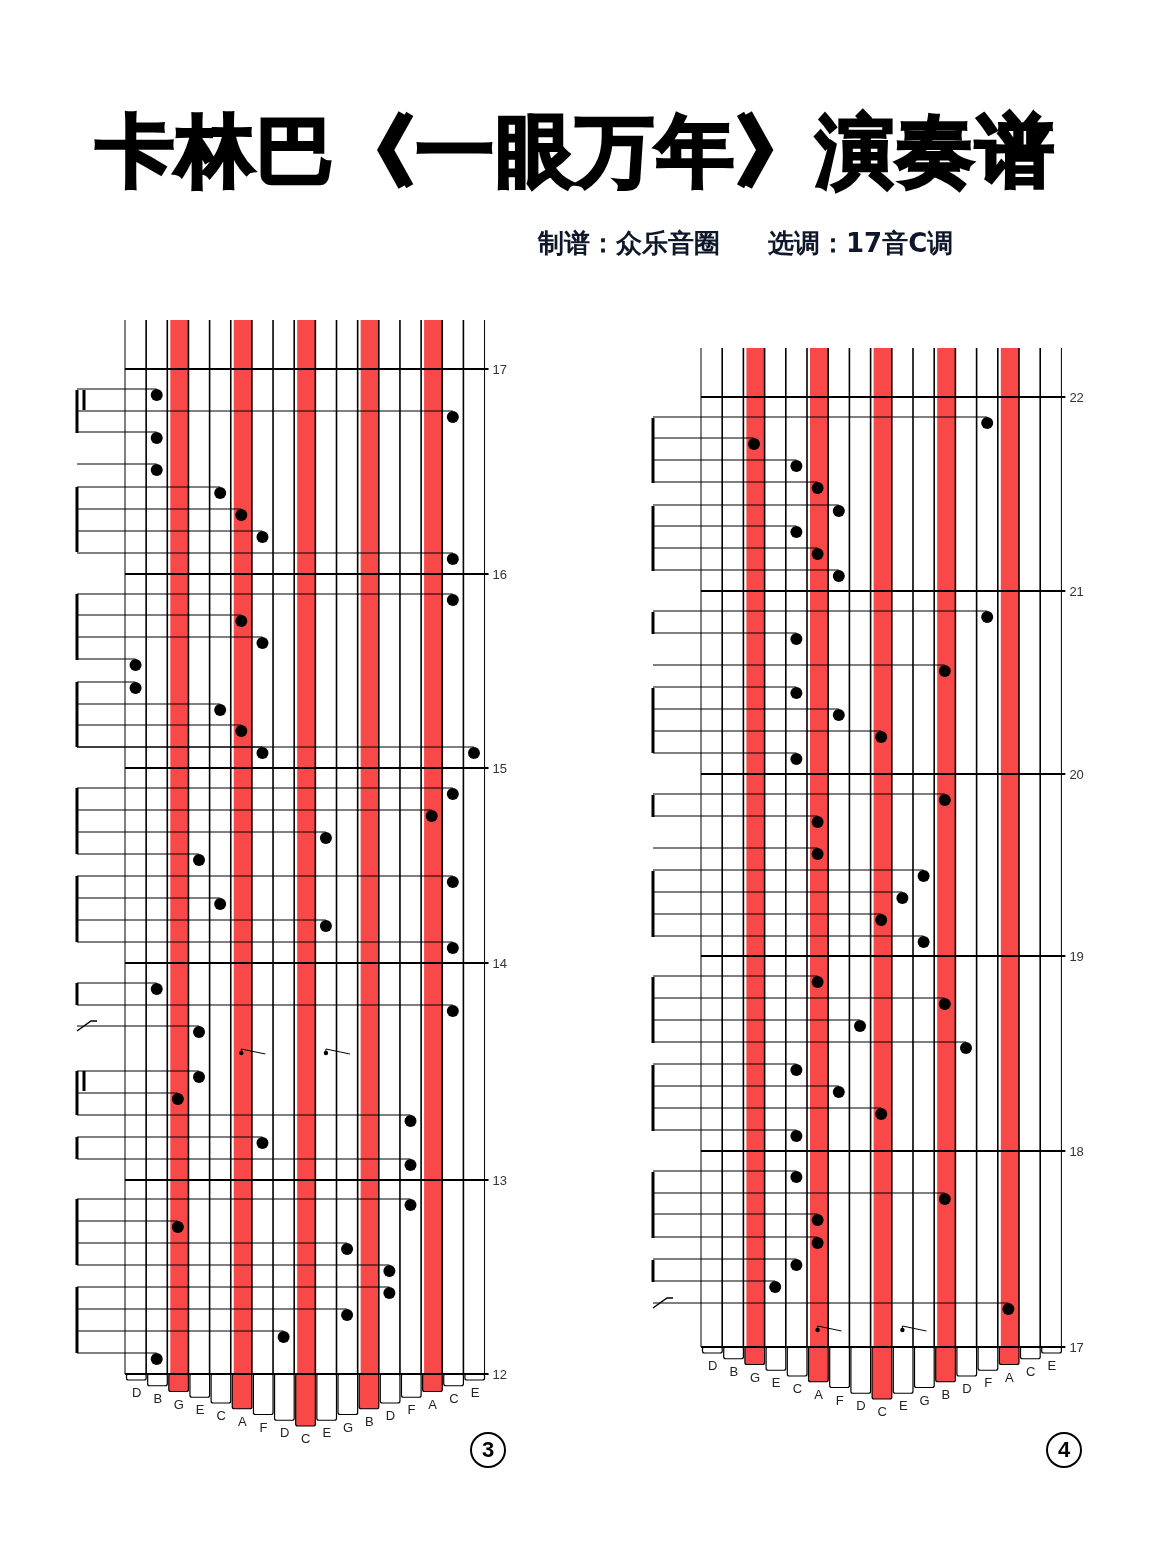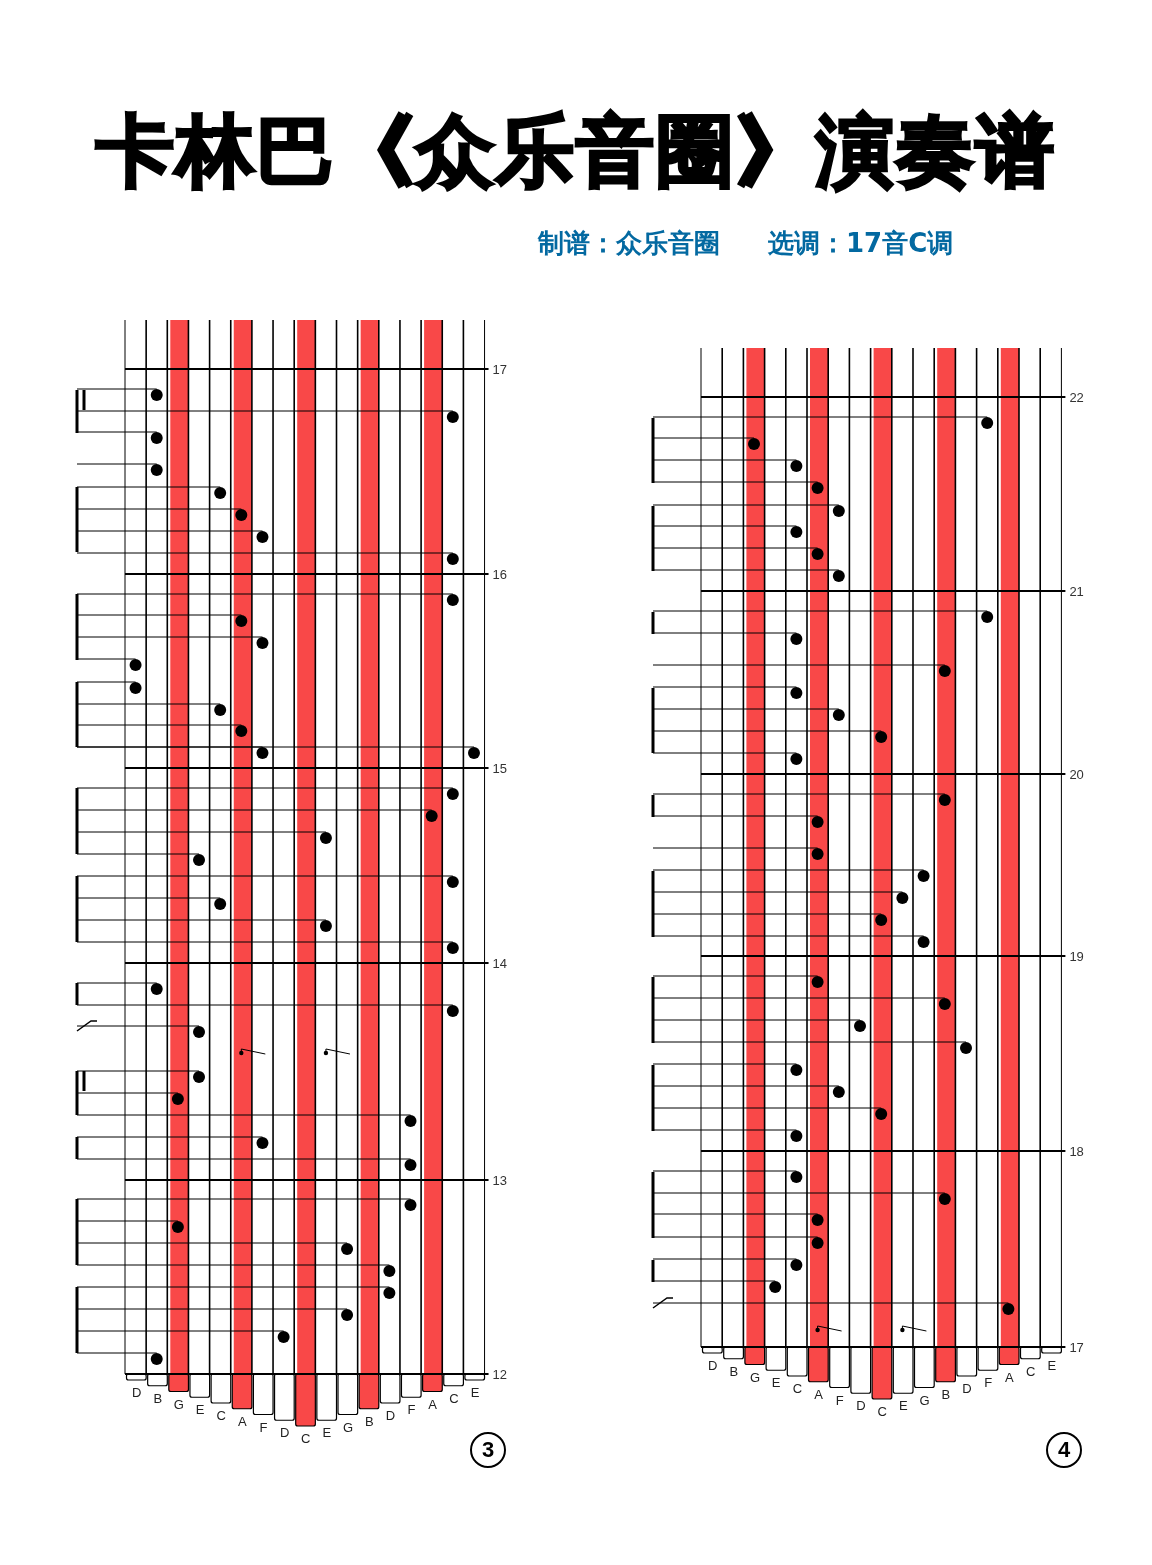--- a/index.html
+++ b/index.html
@@ -1,26 +1,26 @@
 <!DOCTYPE html>
 <html><head>
 <meta charset="utf-8">
 <style>
   html,body{margin:0;padding:0;background:#fff;}
   body{width:1152px;height:1565px;position:relative;overflow:hidden;font-family:"DejaVu Sans","Liberation Sans",sans-serif;}
   .title{position:absolute;left:0;top:100px;width:1152px;text-align:center;font-size:78px;font-weight:bold;color:#000;letter-spacing:2px;font-family:"DejaVu Sans",sans-serif;-webkit-text-stroke:3px #000;}
-  .meta{position:absolute;top:226px;left:538px;font-size:26px;font-weight:bold;color:#0369a1;white-space:pre;font-family:"DejaVu Sans",sans-serif;}
+  .meta{position:absolute;top:226px;left:538px;font-size:26px;font-weight:bold;color:#0f172a;white-space:pre;font-family:"DejaVu Sans",sans-serif;}
   .meta span{margin-right:48px;}
   svg.chart{position:absolute;left:0;top:0;}
   .page-num{position:absolute;width:32px;height:32px;border:2.5px solid #000;border-radius:50%;text-align:center;line-height:32px;font-size:22px;font-weight:bold;font-family:"Liberation Sans",sans-serif;}
 </style>
 </head>
 <body>
 
-<div class="title">卡林巴《众乐音圈》演奏谱</div>
+<div class="title">卡林巴《一眼万年》演奏谱</div>
 <div class="meta"><span>制谱：众乐音圈</span><span>选调：17音C调</span></div>
 
 <svg class="chart" id="charts-svg" width="1152" height="1565" xmlns="http://www.w3.org/2000/svg">
     <g>
       <rect x="170.3" y="320" width="18.15" height="1071.5" fill="#f94848"></rect>
       <rect x="233.75" y="320" width="18.15" height="1088.75" fill="#f94848"></rect>
       <rect x="297.2" y="320" width="18.15" height="1106" fill="#f94848"></rect>
       <rect x="360.65" y="320" width="18.15" height="1088.75" fill="#f94848"></rect>
       <rect x="424.09999999999997" y="320" width="18.15" height="1071.5" fill="#f94848"></rect>
       <rect x="126.5" y="1374" width="19.65" height="6" fill="#fff" stroke="#000" stroke-width="1.2" rx="2"></rect>

